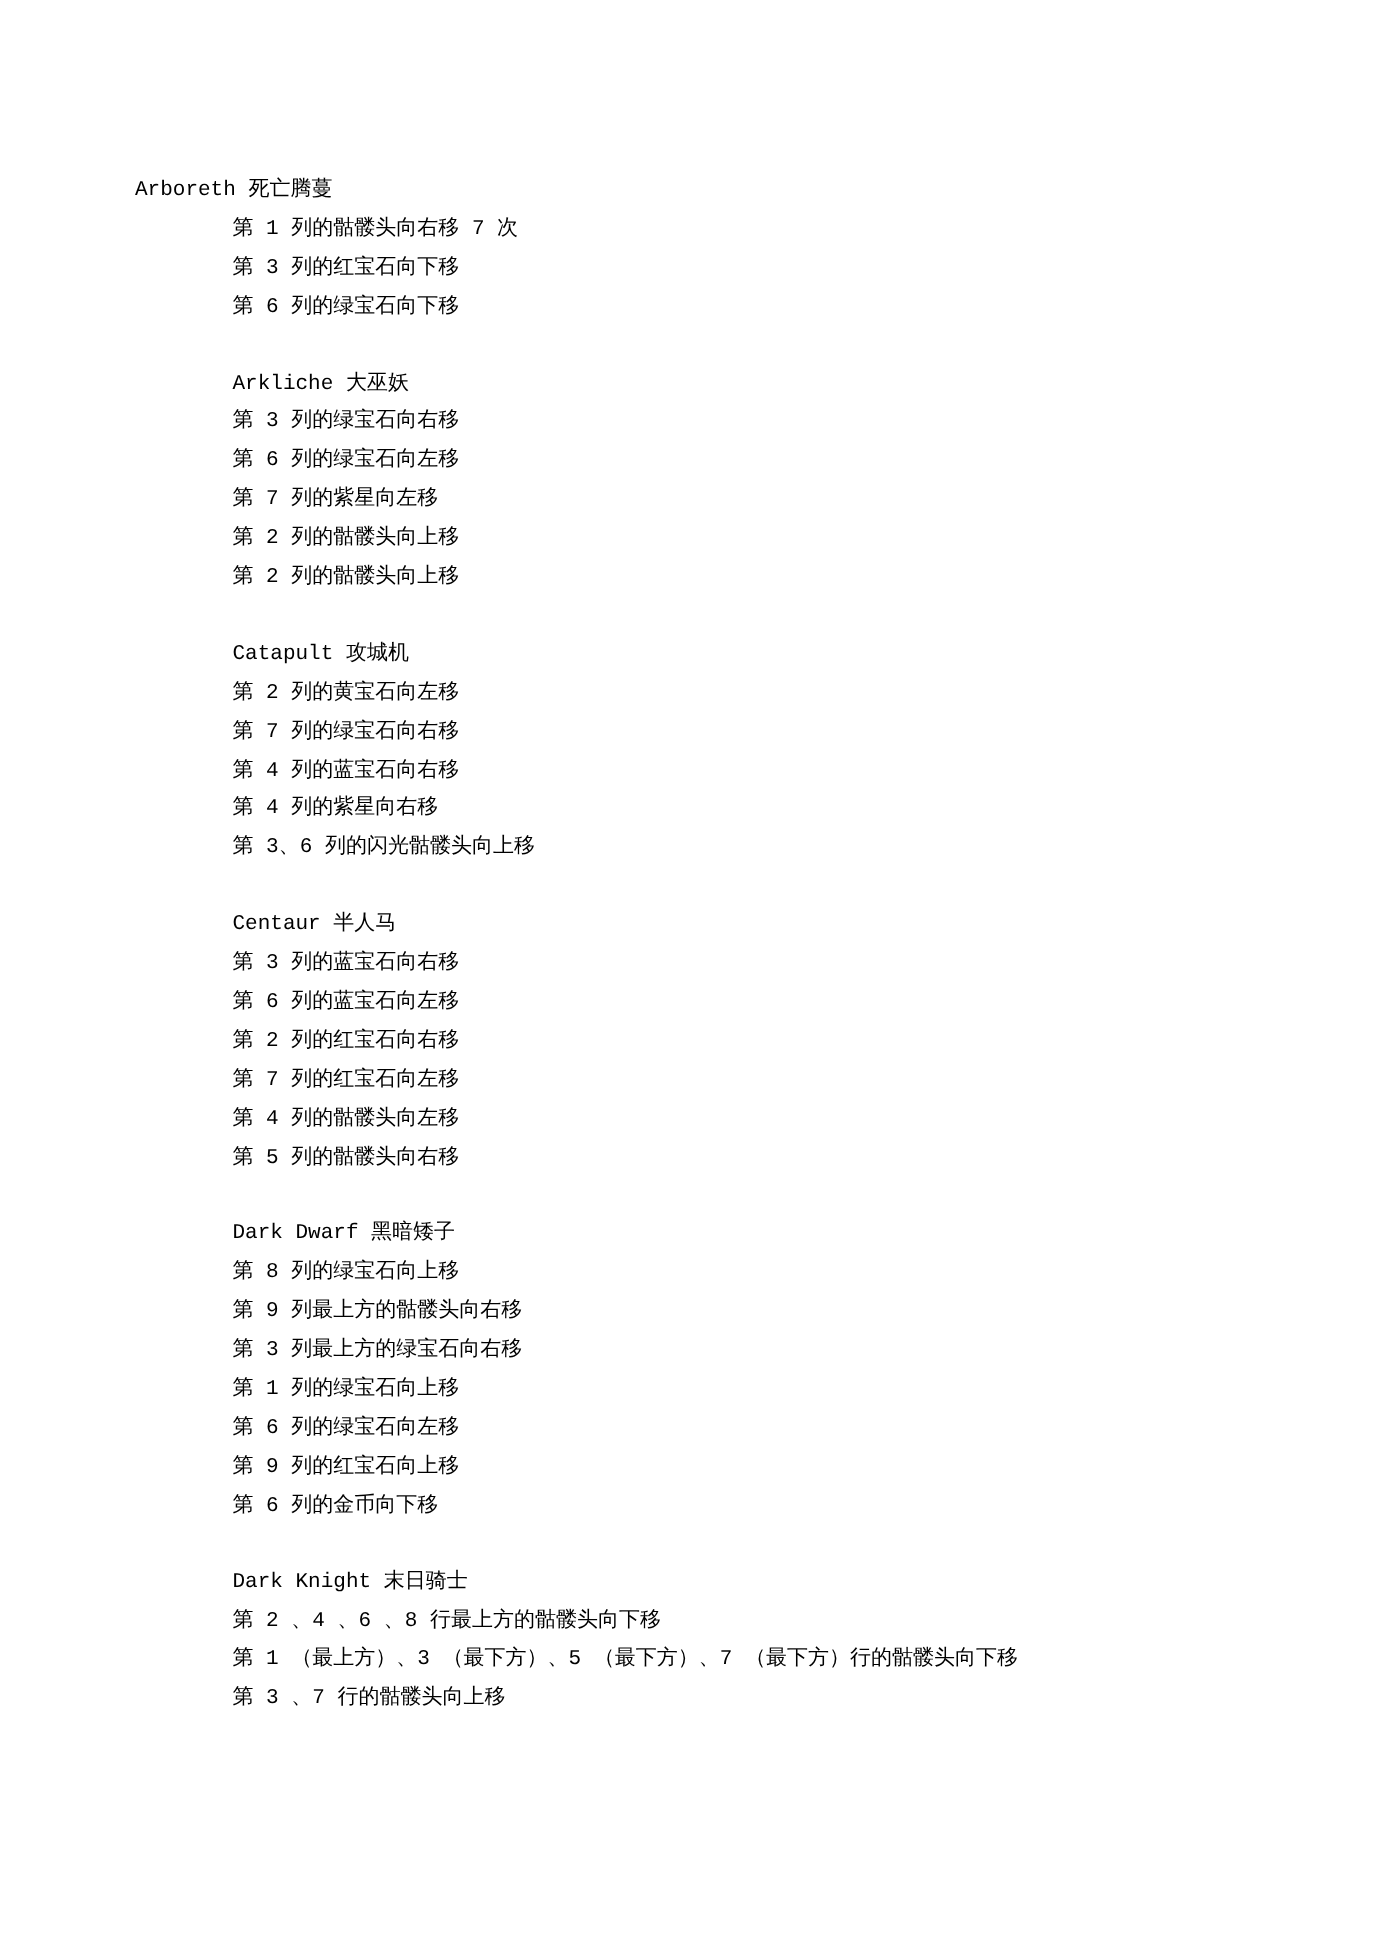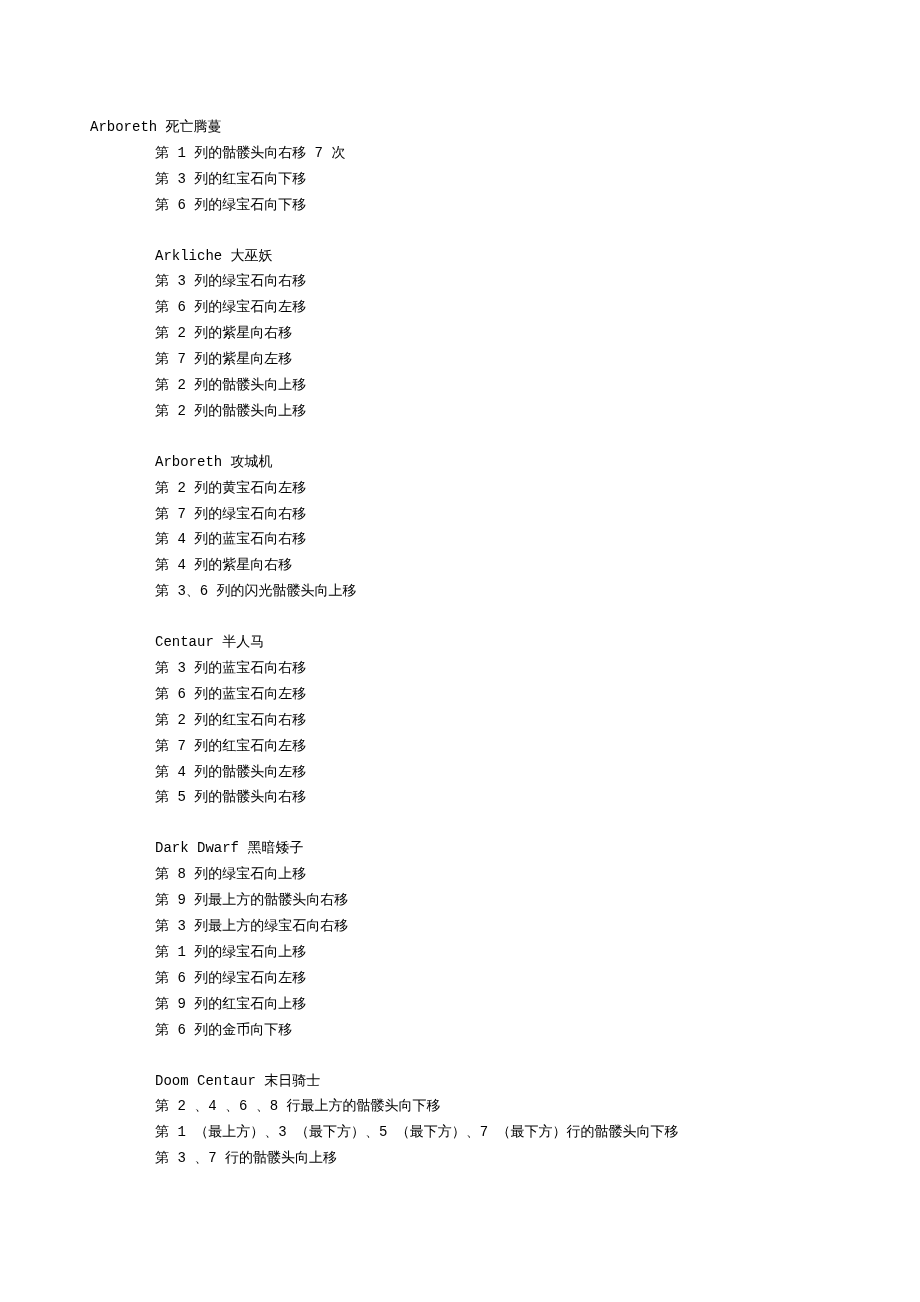--- a/index.html
+++ b/index.html
@@ -34,27 +34,26 @@
     <div class="section">
       <div class="line title">Arboreth 死亡腾蔓</div>
       <div class="line">第 1 列的骷髅头向右移 7 次</div>
       <div class="line">第 3 列的红宝石向下移</div>
       <div class="line">第 6 列的绿宝石向下移</div>
     </div>
     <div class="section">
       <div class="line">Arkliche 大巫妖</div>
       <div class="line">第 3 列的绿宝石向右移</div>
       <div class="line">第 6 列的绿宝石向左移</div>
-      <div class="line">第 2 列的紫星向右移</div>
       <div class="line">第 7 列的紫星向左移</div>
       <div class="line">第 2 列的骷髅头向上移</div>
       <div class="line">第 2 列的骷髅头向上移</div>
     </div>
     <div class="section">
-      <div class="line">Arboreth 攻城机</div>
+      <div class="line">Catapult 攻城机</div>
       <div class="line">第 2 列的黄宝石向左移</div>
       <div class="line">第 7 列的绿宝石向右移</div>
       <div class="line">第 4 列的蓝宝石向右移</div>
       <div class="line">第 4 列的紫星向右移</div>
       <div class="line">第 3、6 列的闪光骷髅头向上移</div>
     </div>
     <div class="section">
       <div class="line">Centaur 半人马</div>
       <div class="line">第 3 列的蓝宝石向右移</div>
       <div class="line">第 6 列的蓝宝石向左移</div>
@@ -67,18 +66,18 @@
       <div class="line">Dark Dwarf 黑暗矮子</div>
       <div class="line">第 8 列的绿宝石向上移</div>
       <div class="line">第 9 列最上方的骷髅头向右移</div>
       <div class="line">第 3 列最上方的绿宝石向右移</div>
       <div class="line">第 1 列的绿宝石向上移</div>
       <div class="line">第 6 列的绿宝石向左移</div>
       <div class="line">第 9 列的红宝石向上移</div>
       <div class="line">第 6 列的金币向下移</div>
     </div>
     <div class="section">
-      <div class="line">Doom Centaur 末日骑士</div>
+      <div class="line">Dark Knight 末日骑士</div>
       <div class="line">第 2 、4 、6 、8 行最上方的骷髅头向下移</div>
       <div class="line">第 1 （最上方）、3 （最下方）、5 （最下方）、7 （最下方）行的骷髅头向下移</div>
       <div class="line">第 3 、7 行的骷髅头向上移</div>
     </div>
   </div>
 
 </body></html>

